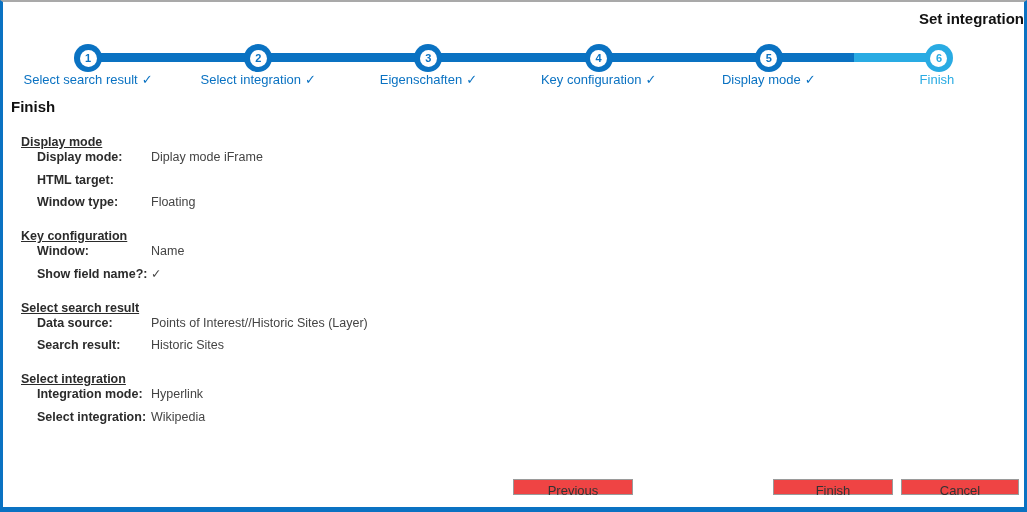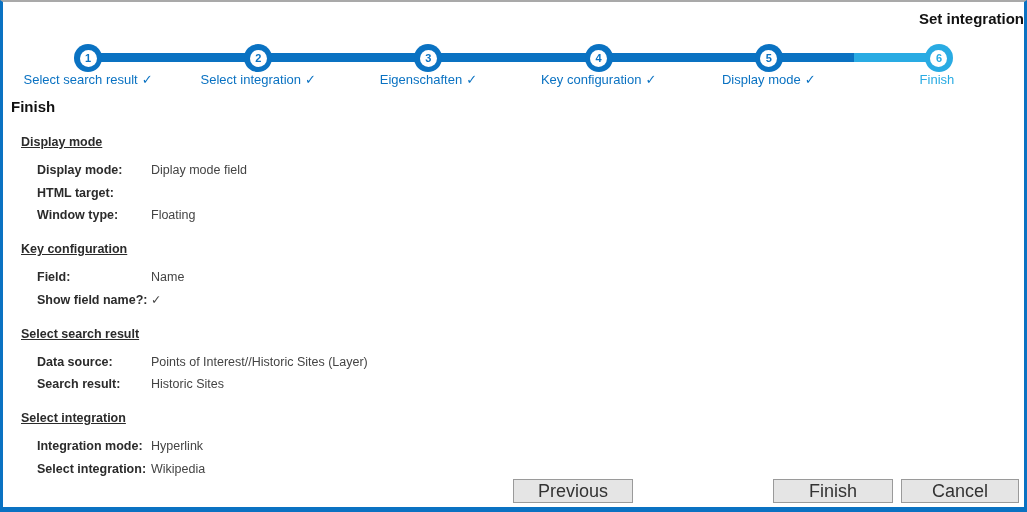--- a/index.html
+++ b/index.html
@@ -97,21 +97,21 @@
   }
   .summary { margin-left: 18px; }
   .section-title {
     margin-top: 19px;
     font-size: 12.5px;
     font-weight: bold;
     color: #2b2b2b;
     text-decoration: underline;
     line-height: 15px;
   }
-  .section-rows { margin-top: 13px; padding-left: 16px; }
+  .section-rows { padding-left: 16px; }
   .row {
     display: flex;
     margin-bottom: 7.5px;
     font-size: 12.5px;
     line-height: 15px;
   }
   .row-label {
     width: 114px;
     flex: 0 0 114px;
     font-weight: bold;
@@ -122,25 +122,25 @@
   
   .footer {
     position: absolute;
     left: 0; right: 0;
     bottom: 2px;
     height: 26px;
   }
   .btn {
     position: absolute;
     width: 120px;
-    height: 24px;
-    background: #e5e5e5;
+    height: 16px;
+    background: #ef4444;
     border: 1px solid #9a9a9a;
     font-family: "Liberation Sans", sans-serif;
-    font-size: 18px;
+    font-size: 13px;
     color: #333333;
     text-align: center;
     line-height: 22px;
     cursor: pointer;
   }
   .btn-previous { right: 391px; }
   .btn-finish   { right: 131px; }
   .btn-cancel   { right: 5px; width: 118px; }
 </style>
 </head>
@@ -201,38 +201,38 @@
 
   <div class="page-heading">Finish</div>
 
   <div class="summary">
 
     <div class="summary-section">
       <div class="section-title">Display mode</div>
       <div class="section-rows">
         <div class="row">
           <span class="row-label">Display mode:</span>
-          <span class="row-value">Diplay mode field</span>
+          <span class="row-value">Diplay mode iFrame</span>
         </div>
         <div class="row">
           <span class="row-label">HTML target:</span>
           <span class="row-value"></span>
         </div>
         <div class="row">
           <span class="row-label">Window type:</span>
           <span class="row-value">Floating</span>
         </div>
       </div>
     </div>
 
     <div class="summary-section">
       <div class="section-title">Key configuration</div>
       <div class="section-rows">
         <div class="row">
-          <span class="row-label">Field:</span>
+          <span class="row-label">Window:</span>
           <span class="row-value">Name</span>
         </div>
         <div class="row">
           <span class="row-label">Show field name?:</span>
           <span class="row-value">✓</span>
         </div>
       </div>
     </div>
 
     <div class="summary-section">

